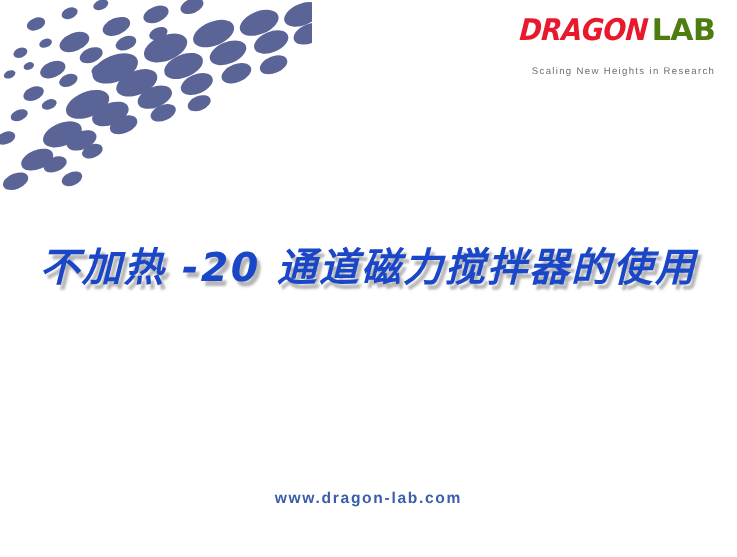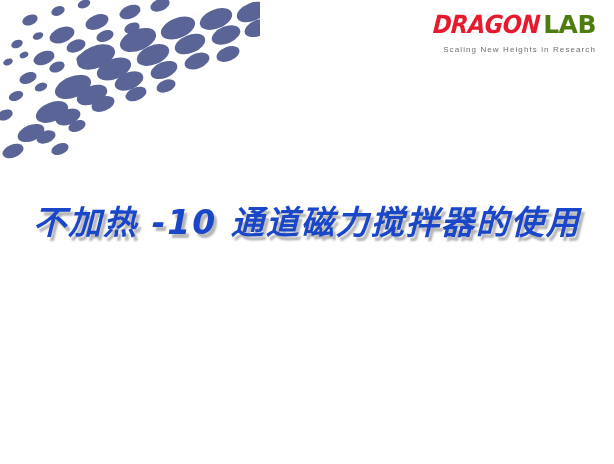--- a/index.html
+++ b/index.html
@@ -54,21 +54,21 @@
     transform: skewX(-4deg);
     display: inline-block;
   }
   .logo-lab {
     color: #4d7c0f;
     display: inline-block;
     margin-left: 3px;
   }
   .logo-tagline {
     display: block;
-    margin-top: 9px;
+    margin-top: 19px;
     font-family: "Liberation Sans", sans-serif;
     font-size: 8px;
     color: #6f6f6f;
     letter-spacing: 1.1px;
     white-space: nowrap;
   }
 
   
   .title-wrap {
     position: absolute;
@@ -176,17 +176,20 @@
   </div>
 
   <div class="logo-block">
     <span class="logo-wordmark">
       <span class="logo-dragon">DRAGON</span><span class="logo-lab">LAB</span>
     </span>
     <span class="logo-tagline">Scaling New Heights in Research</span>
   </div>
 
   <div class="title-wrap">
-    <span class="slide-title">不加热 -10 通道磁力搅拌器的使用</span>
+    <span class="slide-title">不加热 -20 通道磁力搅拌器的使用</span>
   </div>
 
+  <div class="footer-wrap">
+    <span class="footer-url">www.dragon-lab.com</span>
+  </div>
 
 </div>
 
 </body></html>

